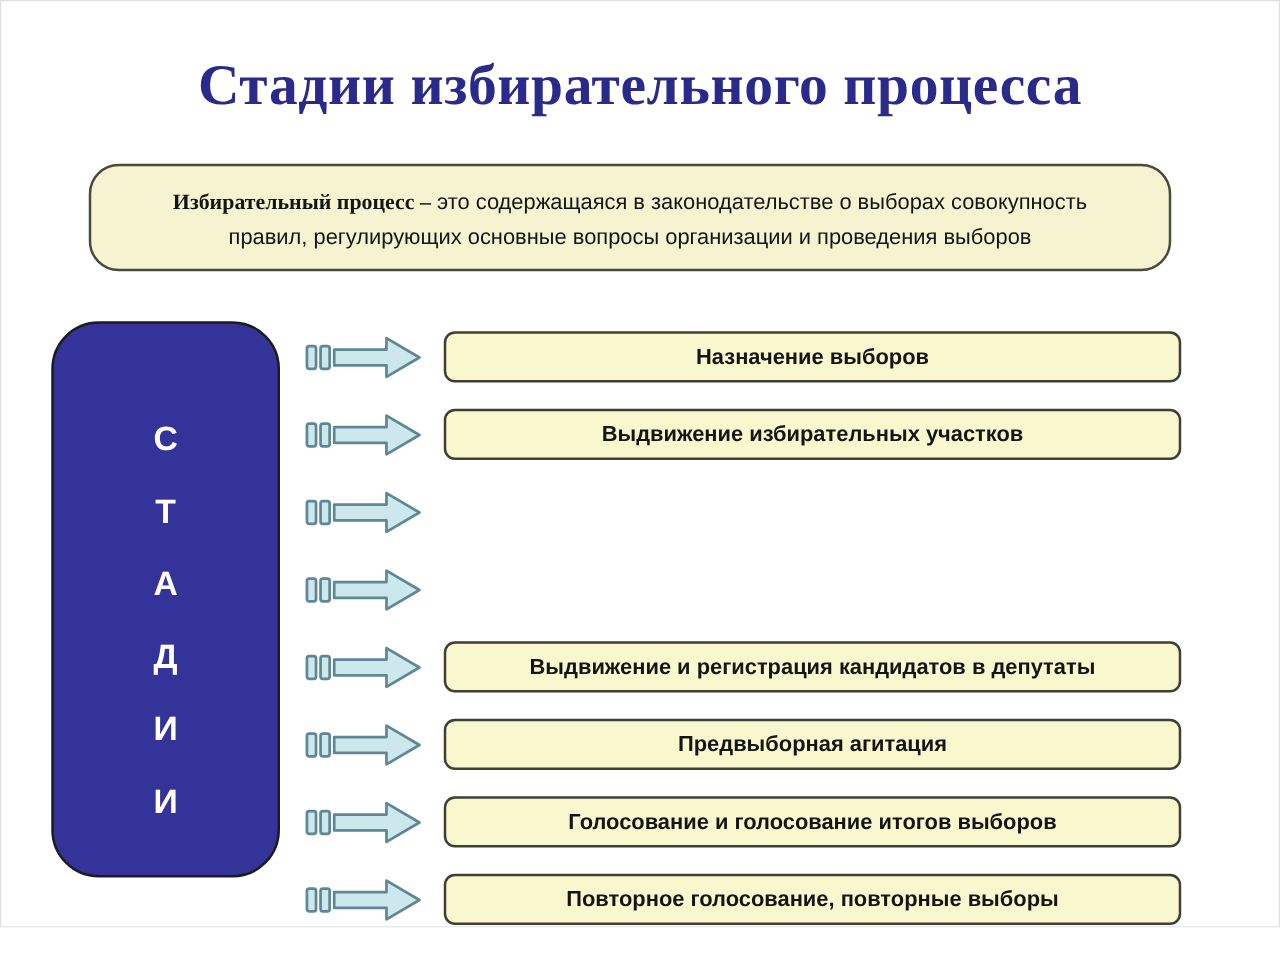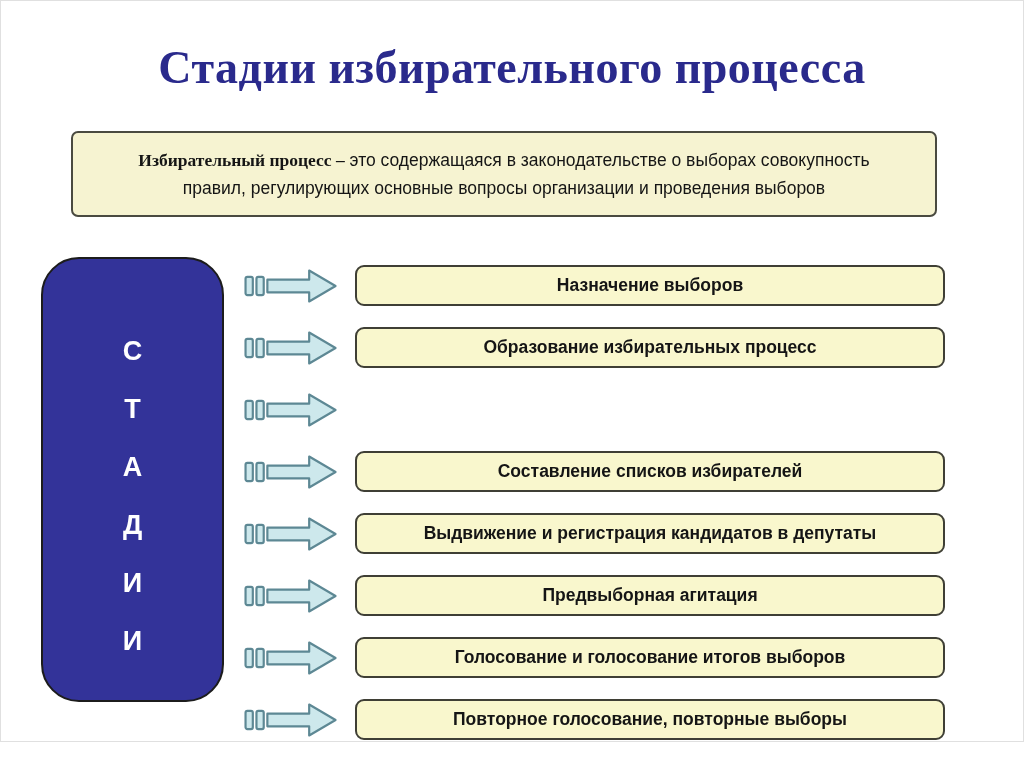--- a/index.html
+++ b/index.html
@@ -27,24 +27,24 @@
     position:absolute;top:40px;left:0;right:0;
     margin:0;text-align:center;
     font-family:"Liberation Serif","DejaVu Serif",serif;
     font-weight:bold;font-size:46px;letter-spacing:0.5px;
     color:var(--title);
   }
   .definition{
     position:absolute;left:70px;top:130px;width:866px;height:86px;
     background:var(--definition-fill);
     border:2px solid var(--definition-border);
-    border-radius:7px;
+    border-radius:24px;
     box-sizing:border-box;
-    display:flex;align-items:center;justify-content:center;
-    padding:1px 34px;
+    display:flex;align-items:flex-end;justify-content:center;
+    padding:12px 34px;
   }
   .def-text{
     margin:0;text-align:center;
     font-size:17.5px;line-height:1.6;color:var(--text);
   }
   .def-term{
     font-family:"Liberation Serif","DejaVu Serif",serif;
     font-weight:bold;
   }
   .stages-panel{
@@ -112,41 +112,38 @@
     </div>
 
 
     <div class="row">
       <svg class="arrow" viewBox="0 0 104 44" xmlns="http://www.w3.org/2000/svg" aria-hidden="true">
         <rect x="2" y="12" width="8" height="20" rx="2" fill="var(--arrow-fill)" stroke="var(--arrow-stroke)" stroke-width="2.4"></rect>
         <rect x="14" y="12" width="8" height="20" rx="2" fill="var(--arrow-fill)" stroke="var(--arrow-stroke)" stroke-width="2.4"></rect>
         <polygon points="26,15 72,15 72,5 101,22 72,39 72,29 26,29" fill="var(--arrow-fill)" stroke="var(--arrow-stroke)" stroke-width="2.4" stroke-linejoin="round"></polygon>
       </svg>
       <div class="stage-box">
-        <span class="stage-label">Образование избирательных процесс</span>
+        <span class="stage-label">Выдвижение избирательных участков</span>
       </div>
     </div>
 
     <div class="row">
       <svg class="arrow" viewBox="0 0 104 44" xmlns="http://www.w3.org/2000/svg" aria-hidden="true">
         <rect x="2" y="12" width="8" height="20" rx="2" fill="var(--arrow-fill)" stroke="var(--arrow-stroke)" stroke-width="2.4"></rect>
         <rect x="14" y="12" width="8" height="20" rx="2" fill="var(--arrow-fill)" stroke="var(--arrow-stroke)" stroke-width="2.4"></rect>
         <polygon points="26,15 72,15 72,5 101,22 72,39 72,29 26,29" fill="var(--arrow-fill)" stroke="var(--arrow-stroke)" stroke-width="2.4" stroke-linejoin="round"></polygon>
       </svg>
     </div>
 
     <div class="row">
       <svg class="arrow" viewBox="0 0 104 44" xmlns="http://www.w3.org/2000/svg" aria-hidden="true">
         <rect x="2" y="12" width="8" height="20" rx="2" fill="var(--arrow-fill)" stroke="var(--arrow-stroke)" stroke-width="2.4"></rect>
         <rect x="14" y="12" width="8" height="20" rx="2" fill="var(--arrow-fill)" stroke="var(--arrow-stroke)" stroke-width="2.4"></rect>
         <polygon points="26,15 72,15 72,5 101,22 72,39 72,29 26,29" fill="var(--arrow-fill)" stroke="var(--arrow-stroke)" stroke-width="2.4" stroke-linejoin="round"></polygon>
       </svg>
-      <div class="stage-box">
-        <span class="stage-label">Составление списков избирателей</span>
-      </div>
     </div>
 
     <div class="row">
       <svg class="arrow" viewBox="0 0 104 44" xmlns="http://www.w3.org/2000/svg" aria-hidden="true">
         <rect x="2" y="12" width="8" height="20" rx="2" fill="var(--arrow-fill)" stroke="var(--arrow-stroke)" stroke-width="2.4"></rect>
         <rect x="14" y="12" width="8" height="20" rx="2" fill="var(--arrow-fill)" stroke="var(--arrow-stroke)" stroke-width="2.4"></rect>
         <polygon points="26,15 72,15 72,5 101,22 72,39 72,29 26,29" fill="var(--arrow-fill)" stroke="var(--arrow-stroke)" stroke-width="2.4" stroke-linejoin="round"></polygon>
       </svg>
       <div class="stage-box">
         <span class="stage-label">Выдвижение и регистрация кандидатов в депутаты</span>

